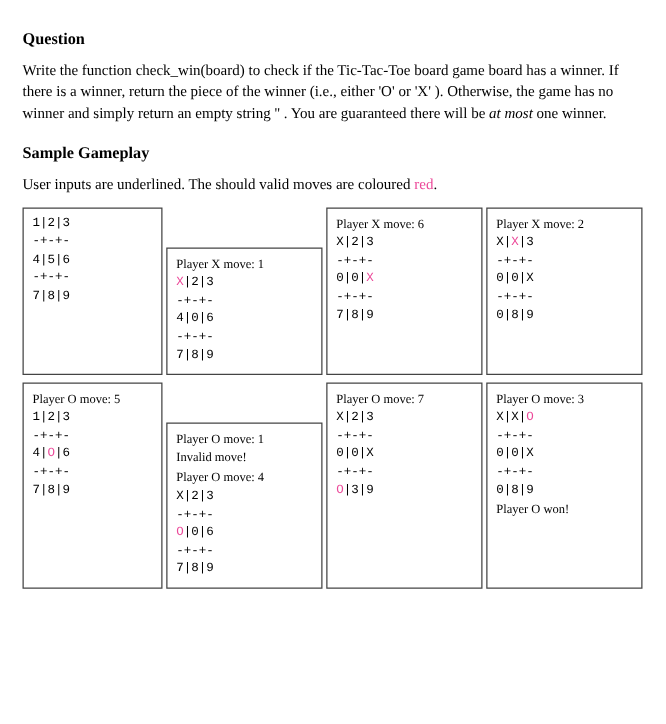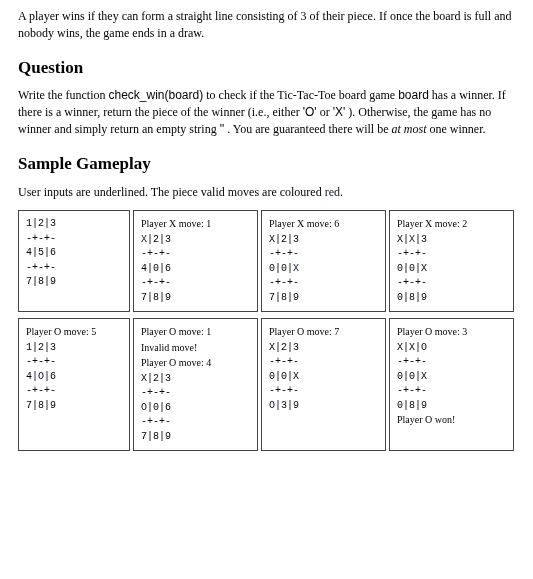--- a/index.html
+++ b/index.html
@@ -10,29 +10,29 @@
     font-size: 12px;
     color: #000000;
     line-height: 1.4;
     width: 533px;
   }
   .page {
     padding: 8px 18px 18px 18px;
   }
   p { margin: 0 0 10px 0; }
   .code {
-    font-family: Liberation Sans, sans-serif;
+    font-family: Liberation Serif, serif;
   }
   .heading {
     font-weight: bold;
     margin: 14px 0 8px 0;
-    font-size: 17px;
+    font-size: 13px;
   }
   .heading.big {
-    font-size: 17px;
+    font-size: 13px;
   }
   ul.bullets {
     margin: 2px 0 12px 0;
     padding-left: 30px;
   }
   ul.bullets li {
     margin: 2px 0;
   }
   .underlined {
   }
@@ -43,45 +43,44 @@
   }
   .box {
     border: 1px solid #444;
     padding: 6px 7px;
     font-family: "Courier New", Courier, monospace;
     font-size: 10px;
     line-height: 1.45;
     white-space: pre;
   }
   .box.col1 { width: 96px; }
-  .box.col2 { width: 109px; }
+  .box.col2 { width: 109px; margin-top: 32px; }
   .box.col3 { width: 109px; }
   .box.col4 { width: 109px; }
-  .red { color: #0f172a; }
+  .red { color: #ec4899; }
   .serif { font-family: "Times New Roman", Times, serif; }
   .subnote { margin-bottom: 10px; }
 </style>
 </head>
 <body>
 
 <div class="page">
 
-  <p>A player wins if they can form a straight line consisting of 3 of their piece. If once the board is full and nobody wins, the game ends in a draw.</p>
 
   <div class="heading">Question</div>
 
   <p>
     <span>Write the function </span><span class="code">check_win(board)</span><span> to check if the Tic-Tac-Toe board game </span><span class="code">board</span><span> has a winner. If there is a winner, return the piece of the winner (i.e., either </span><span class="code">'O'</span><span> or </span><span class="code">'X'</span><span> ). Otherwise, the game has no winner and simply return an empty string </span><span class="code">''</span><span> . You are guaranteed there will be </span><i>at most</i><span> one winner.</span>
   </p>
 
 
 
   <div class="heading big">Sample Gameplay</div>
   <p class="subnote">
-    <span>User inputs are </span><span class="underlined">underlined.</span><span> The piece valid moves are coloured </span><span class="red">red</span><span>.</span>
+    <span>User inputs are </span><span class="underlined">underlined.</span><span> The should valid moves are coloured </span><span class="red">red</span><span>.</span>
   </p>
 
   <div class="grid-row">
 
     <div class="box col1"><span>1|2|3
 -+-+-
 4|5|6
 -+-+-
 7|8|9</span></div>
 

